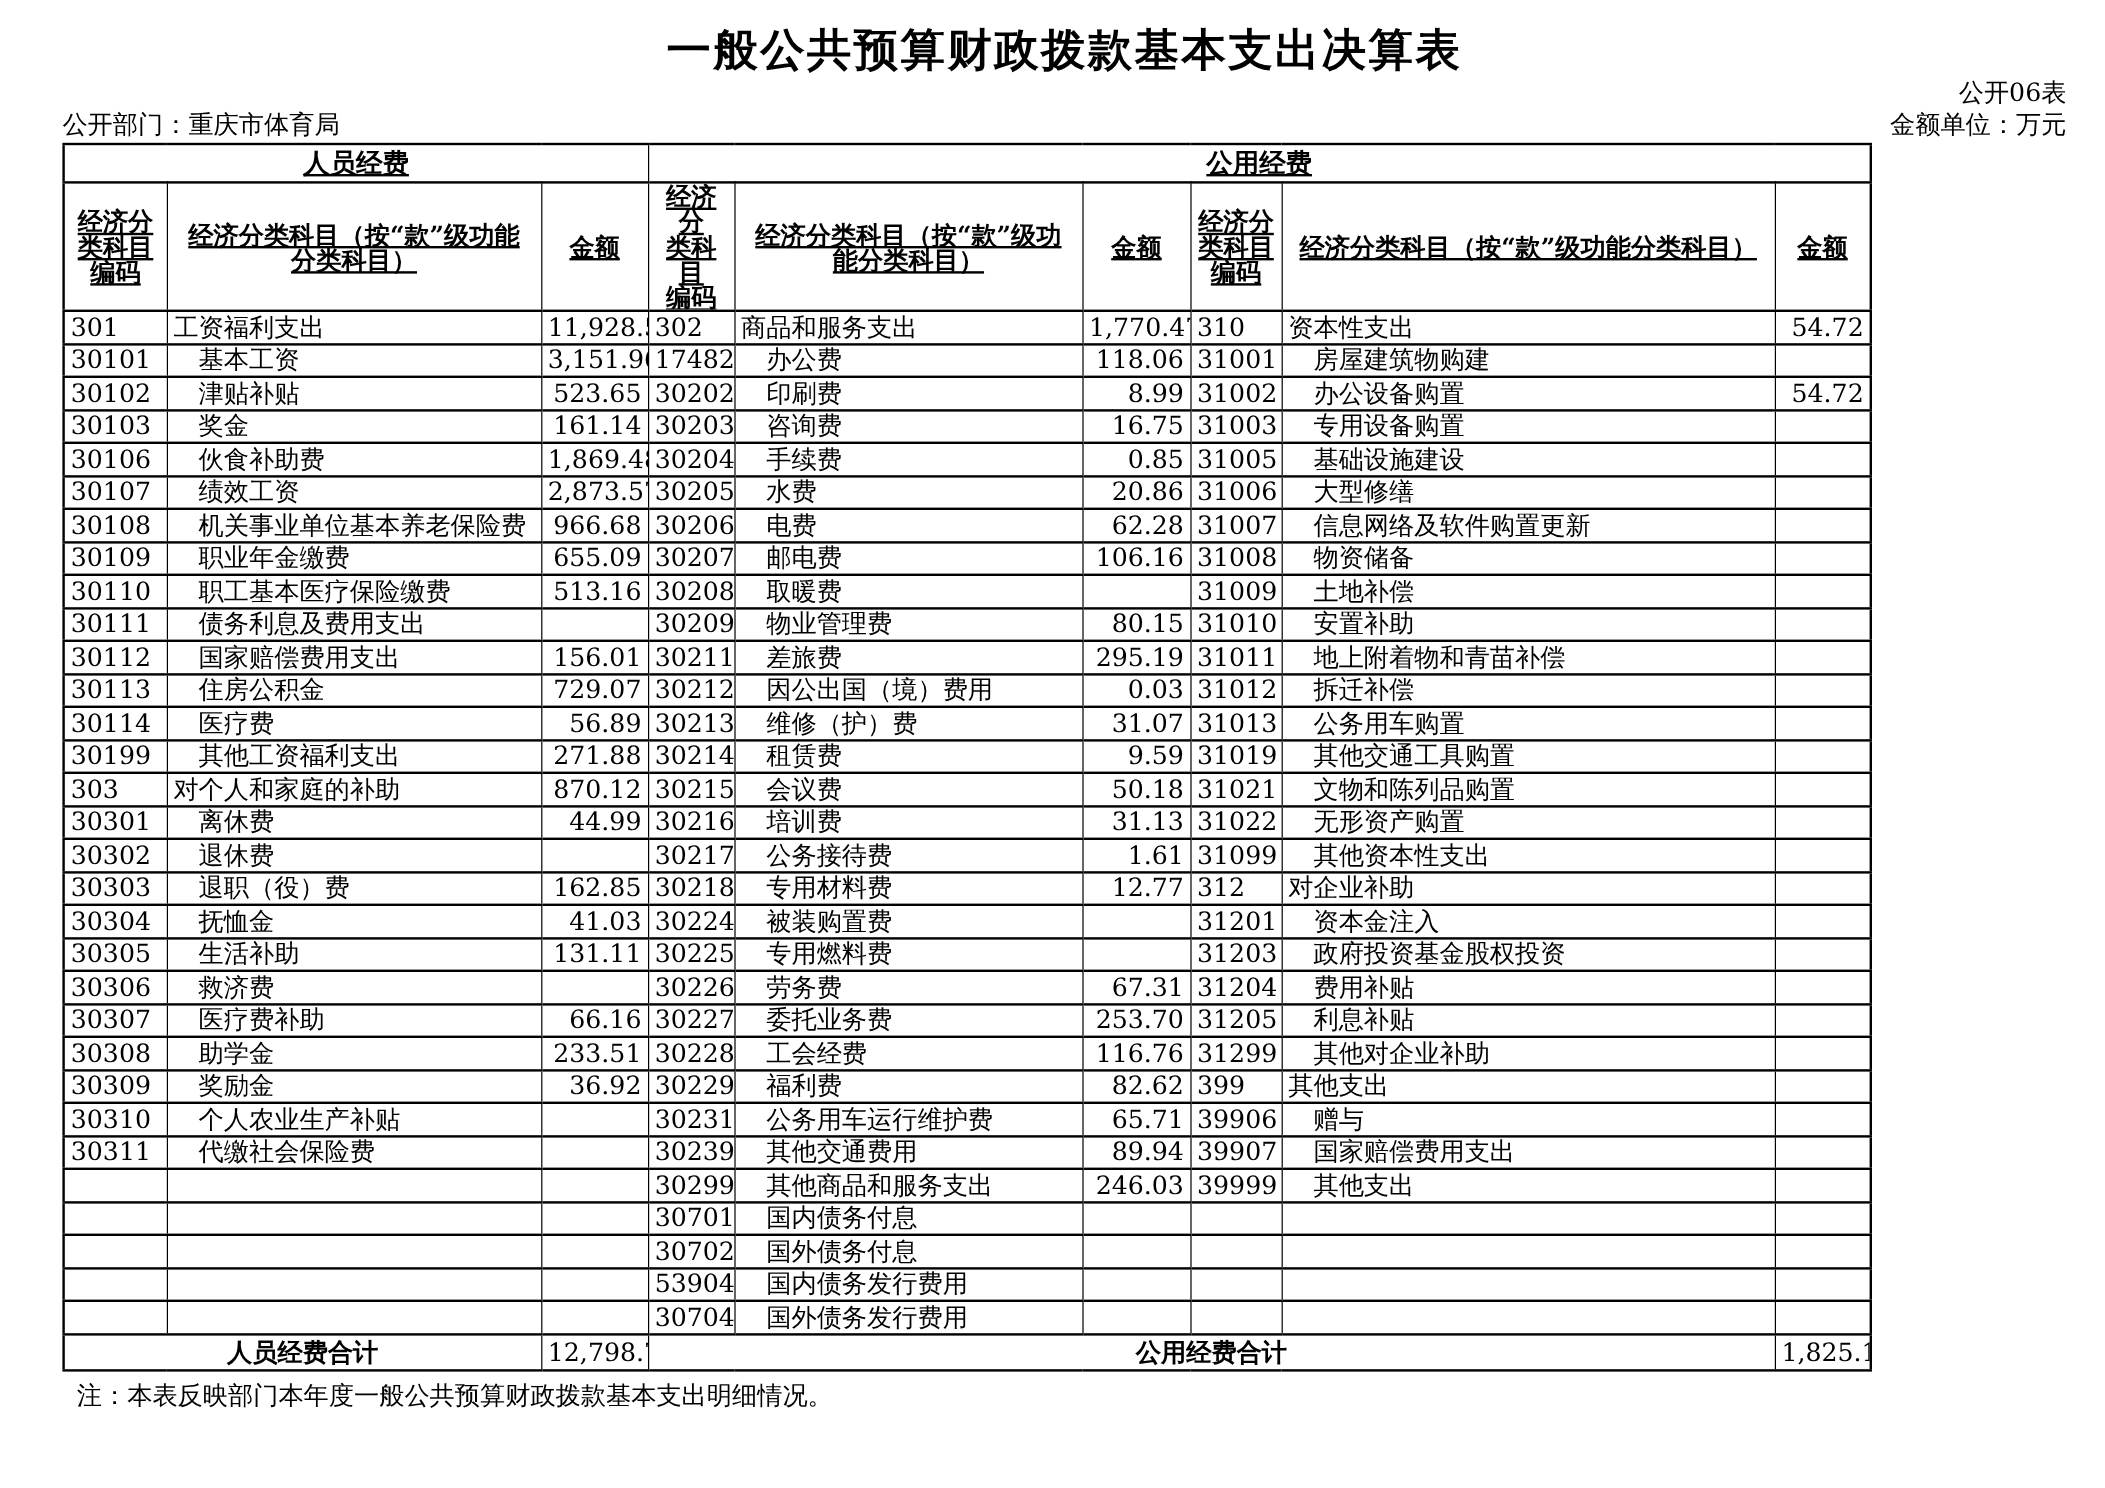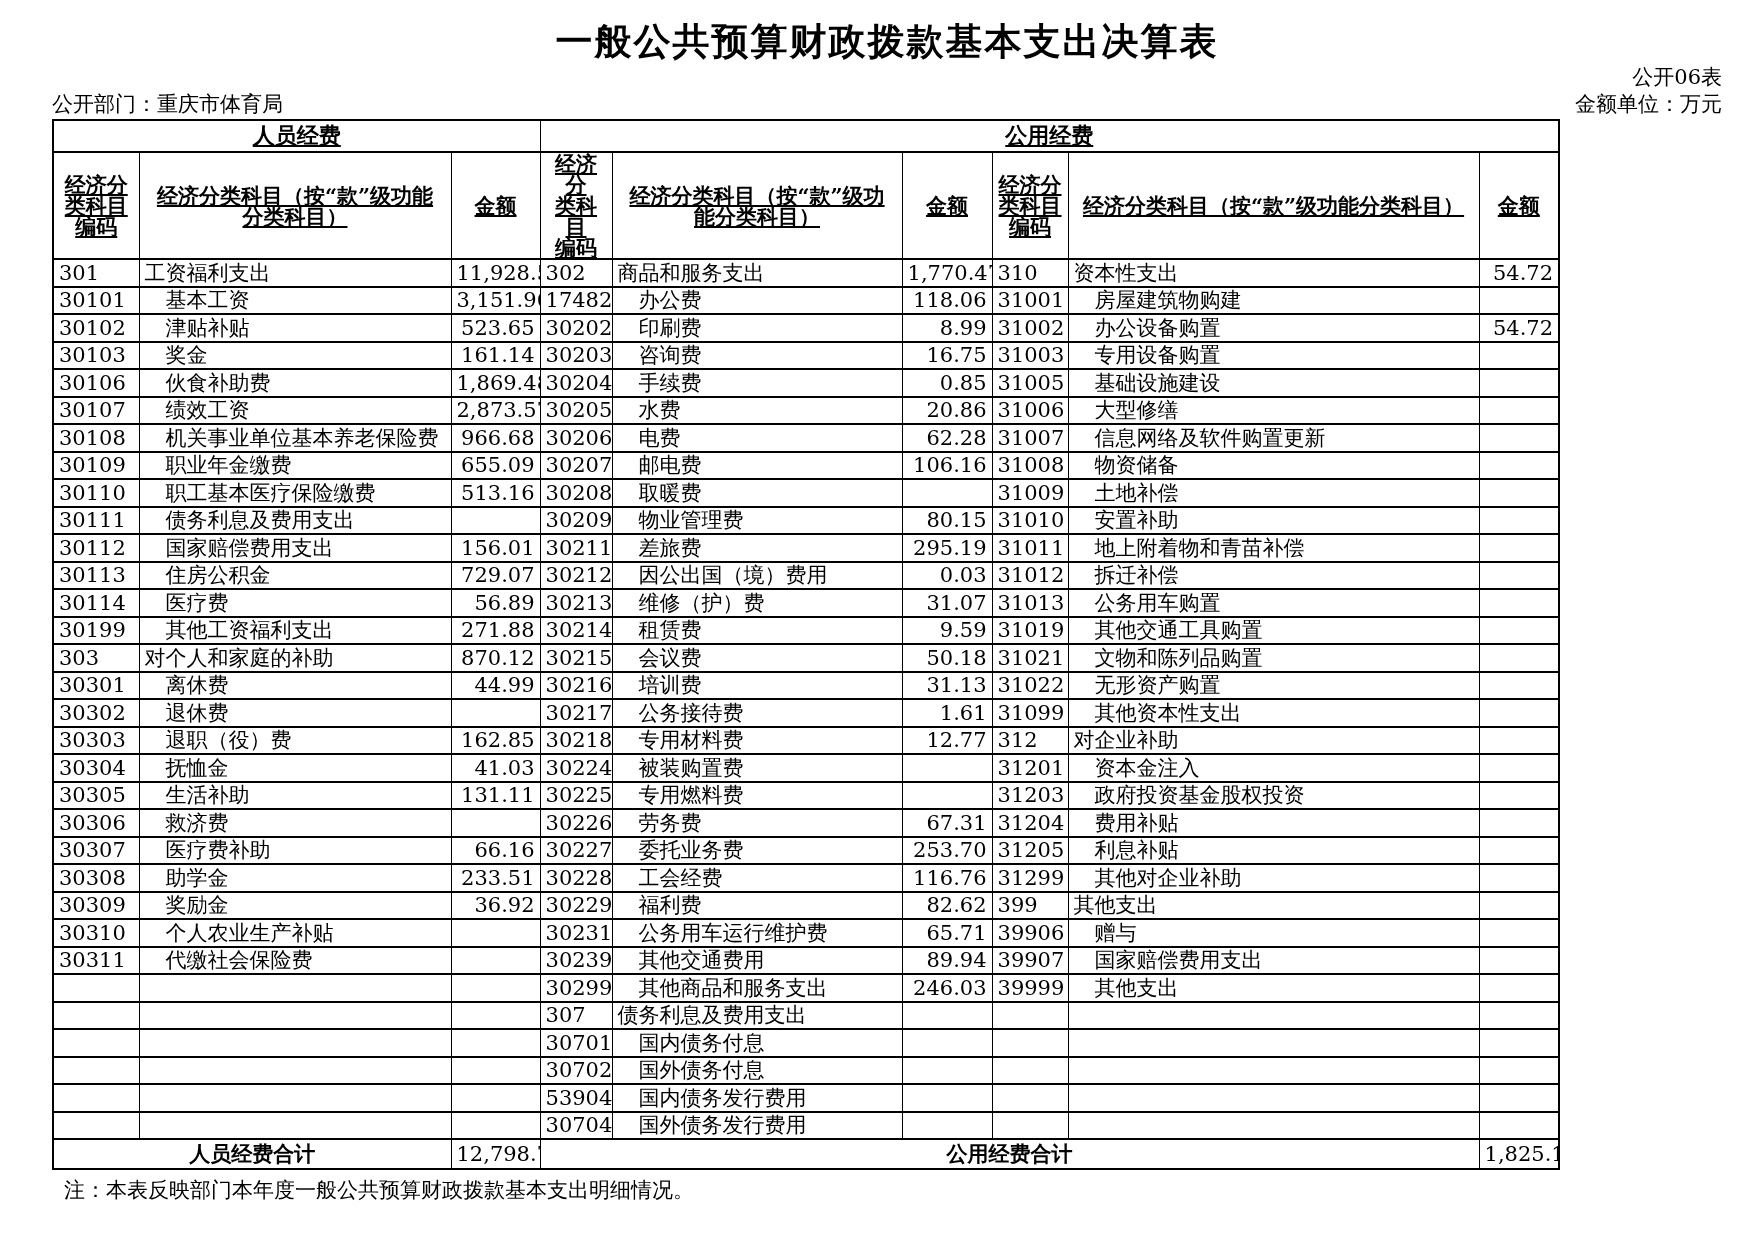--- a/index.html
+++ b/index.html
@@ -387,31 +387,20 @@
           <td class="name">　其他商品和服务支出</td>
           <td class="amount">246.03</td>
           <td class="code">39999</td>
           <td class="name">　其他支出</td>
           <td class="amount"></td>
         </tr>
         <tr>
           <td class="code"></td>
           <td class="name"></td>
           <td class="amount"></td>
-          <td class="code">307</td>
-          <td class="name">债务利息及费用支出</td>
-          <td class="amount"></td>
-          <td class="code"></td>
-          <td class="name"></td>
-          <td class="amount"></td>
-        </tr>
-        <tr>
-          <td class="code"></td>
-          <td class="name"></td>
-          <td class="amount"></td>
           <td class="code">30701</td>
           <td class="name">　国内债务付息</td>
           <td class="amount"></td>
           <td class="code"></td>
           <td class="name"></td>
           <td class="amount"></td>
         </tr>
         <tr>
           <td class="code"></td>
           <td class="name"></td>

